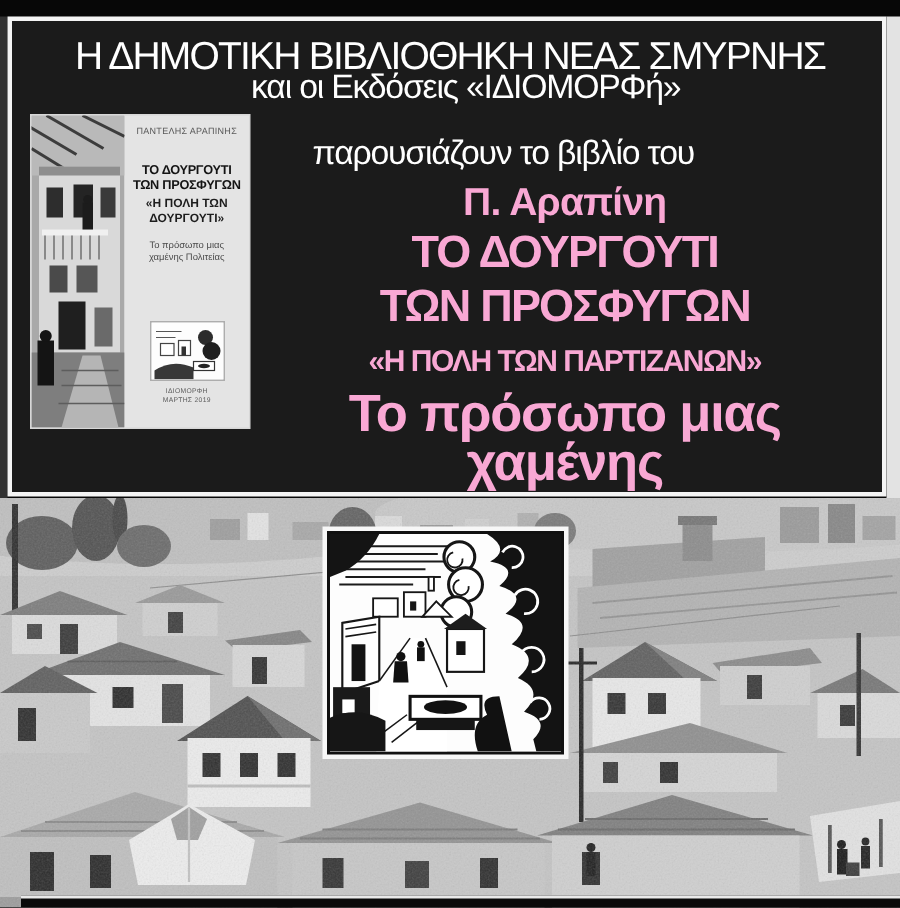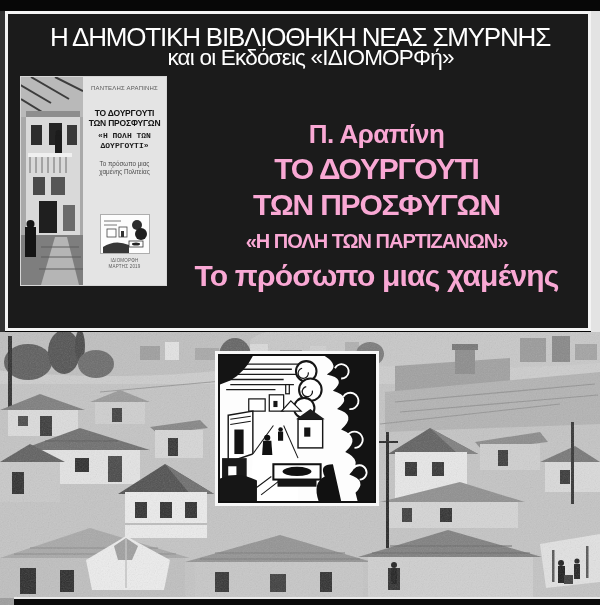--- a/index.html
+++ b/index.html
@@ -17,31 +17,31 @@
 
   .wtxt{color:#fff;font-weight:normal;text-align:center;white-space:nowrap;}
   #organizer-line{left:8px;width:584px;top:22px;font-size:26px;letter-spacing:-1.2px;}
   #publisher-line{left:30px;right:9px;top:45px;font-size:22.5px;letter-spacing:-0.8px;}
   #presents-line{left:80px;right:9px;top:89px;font-size:22.5px;letter-spacing:-0.8px;}
 
   #presentation-block{left:165px;right:12px;top:117px;text-align:center;color:#f9a8d4;font-weight:bold;}
   #presentation-block .author{font-size:26px;line-height:34px;letter-spacing:-0.5px;}
   #presentation-block .title{font-size:30px;line-height:36px;letter-spacing:-1.2px;}
   #presentation-block .subtitle{font-size:20px;line-height:36px;letter-spacing:-1px;}
-  #presentation-block .tagline{font-size:30px;line-height:33px;letter-spacing:-0.8px;}
+  #presentation-block .tagline{font-size:35px;line-height:33px;letter-spacing:-0.8px;}
 
   
   #book-cover{left:21px;top:77px;width:145px;height:208px;background:#e4e4e4;
               display:flex;box-shadow:0 0 0 1px #d7d7d7;}
   #cover-photo{width:62px;height:208px;flex:0 0 62px;display:block;}
   #cover-text{flex:1;display:flex;flex-direction:column;align-items:center;
               padding:0 3px;box-sizing:border-box;text-align:center;}
   .cov-author{margin-top:8px;font-size:6px;line-height:7px;color:#5a5a5a;letter-spacing:.2px;}
   .cov-title{margin-top:16px;font-size:8.5px;line-height:10px;font-weight:bold;color:#141414;letter-spacing:-0.2px;}
-  .cov-subtitle{margin-top:3px;font-size:8px;line-height:9.5px;font-weight:bold;color:#1d1d1d;font-family:Liberation Mono, monospace;}
+  .cov-subtitle{margin-top:3px;font-size:8px;line-height:9.5px;font-weight:bold;color:#1d1d1d;}
   .cov-tagline{margin-top:10px;font-size:6.3px;line-height:7.5px;color:#4c4c4c;}
   .cov-vignette{margin-top:40px;width:48px;height:38px;background:#fff;
                 box-shadow:0 0 0 1px #adadad;overflow:hidden;}
   .cov-imprint{margin-top:5px;font-size:4.5px;line-height:5.5px;color:#5c5c5c;letter-spacing:.2px;}
 
   
   #settlement-photo{left:0;top:332px;width:600px;height:273px;display:block;}
   #inset-frame{left:215px;top:351px;width:164px;height:155px;background:#f7f7f7;
                padding:3px;box-sizing:border-box;}
   #inset-inner{width:100%;height:100%;box-sizing:border-box;border:2px solid #101010;background:#fff;}
@@ -54,20 +54,21 @@
 
 <div id="poster">
 
   <div id="top-section" class="abs">
     <div id="left-strip" class="abs"></div>
     <div id="right-strip" class="abs"></div>
     <div id="top-frame" class="abs"></div>
 
     <div id="organizer-line" class="abs wtxt">Η ΔΗΜΟΤΙΚΗ ΒΙΒΛΙΟΘΗΚΗ ΝΕΑΣ ΣΜΥΡΝΗΣ</div>
     <div id="publisher-line" class="abs wtxt">και οι Εκδόσεις «ΙΔΙΟΜΟΡΦή»</div>
+    <div id="presents-line" class="abs wtxt">παρουσιάζουν το βιβλίο του</div>
 
     <div id="presentation-block" class="abs">
       <div class="author">Π. Αραπίνη</div>
       <div class="title">ΤΟ ΔΟΥΡΓΟΥΤΙ</div>
       <div class="title">ΤΩΝ ΠΡΟΣΦΥΓΩΝ</div>
       <div class="subtitle">«Η ΠΟΛΗ ΤΩΝ ΠΑΡΤΙΖΑΝΩΝ»</div>
       <div class="tagline">Το πρόσωπο μιας χαμένης</div>
     </div>
 
     <div id="book-cover" class="abs">

